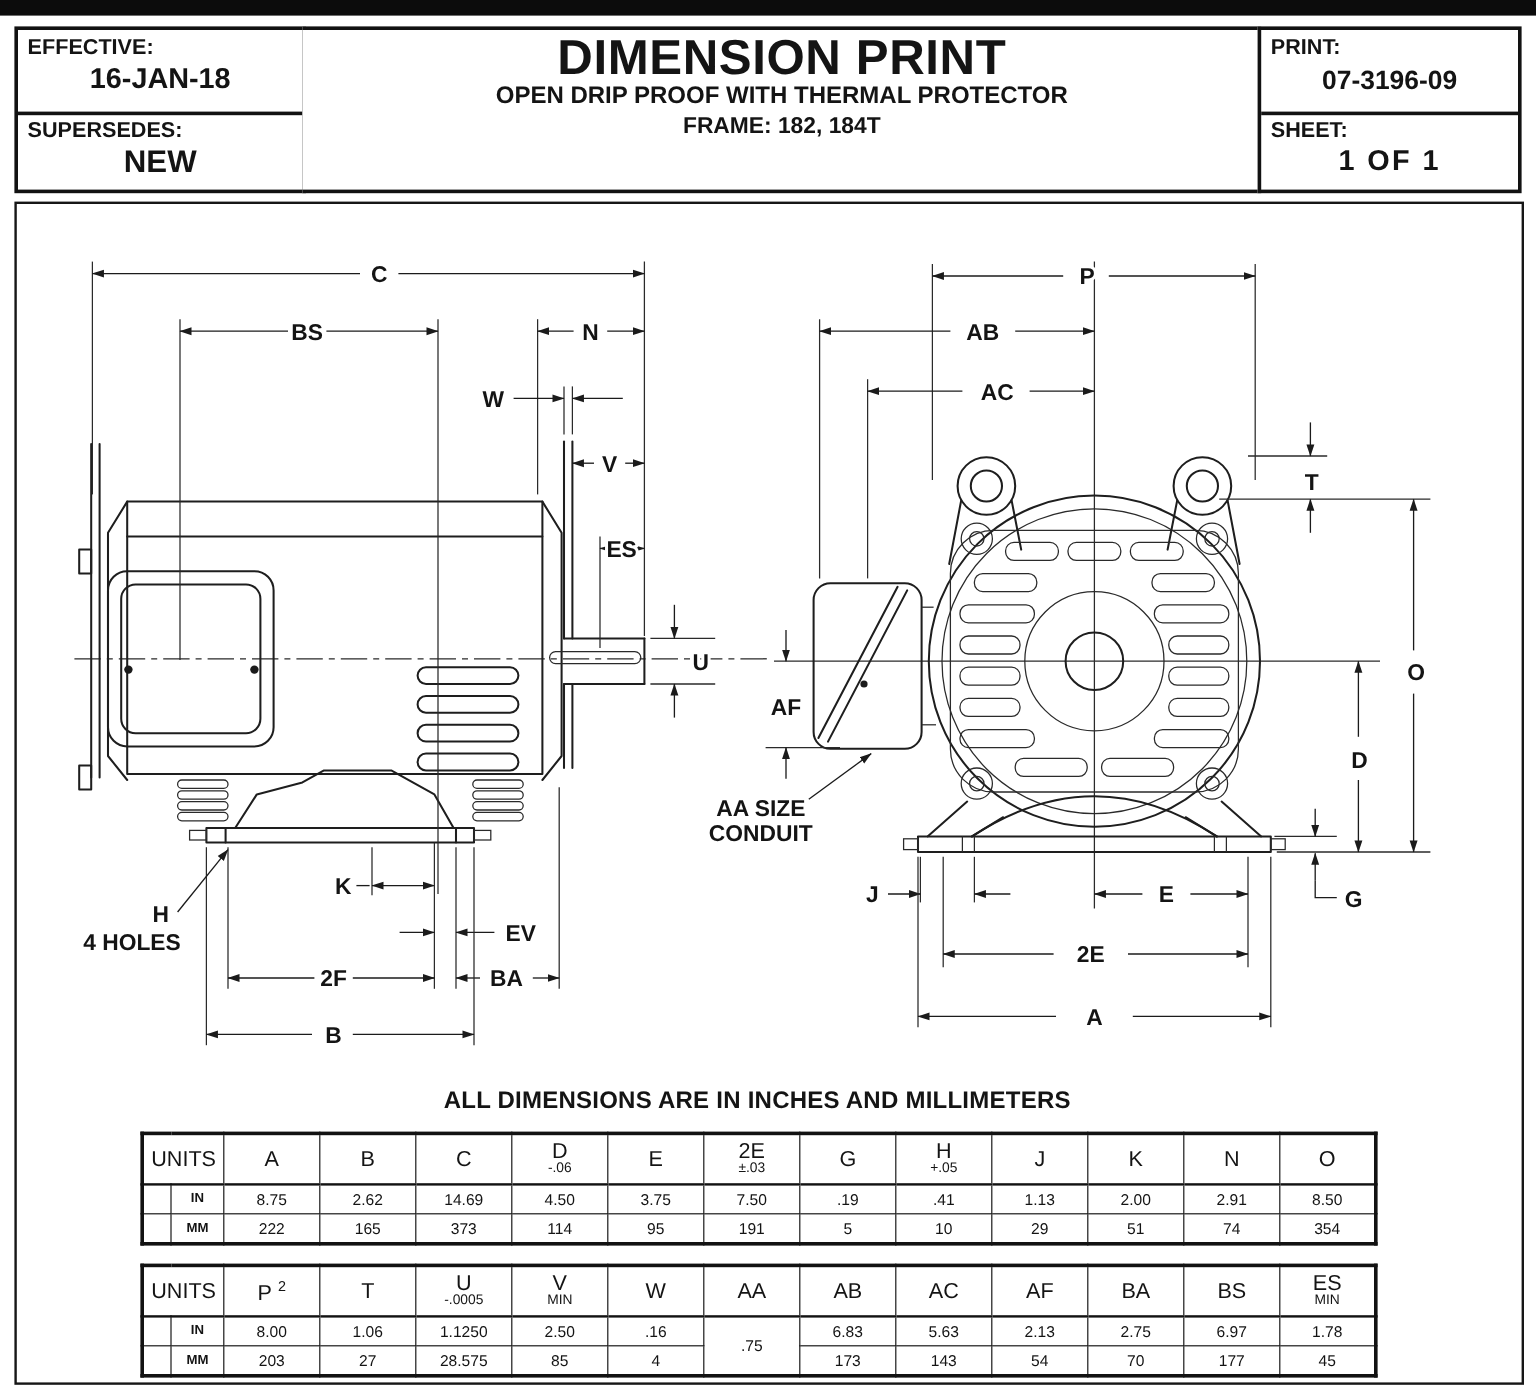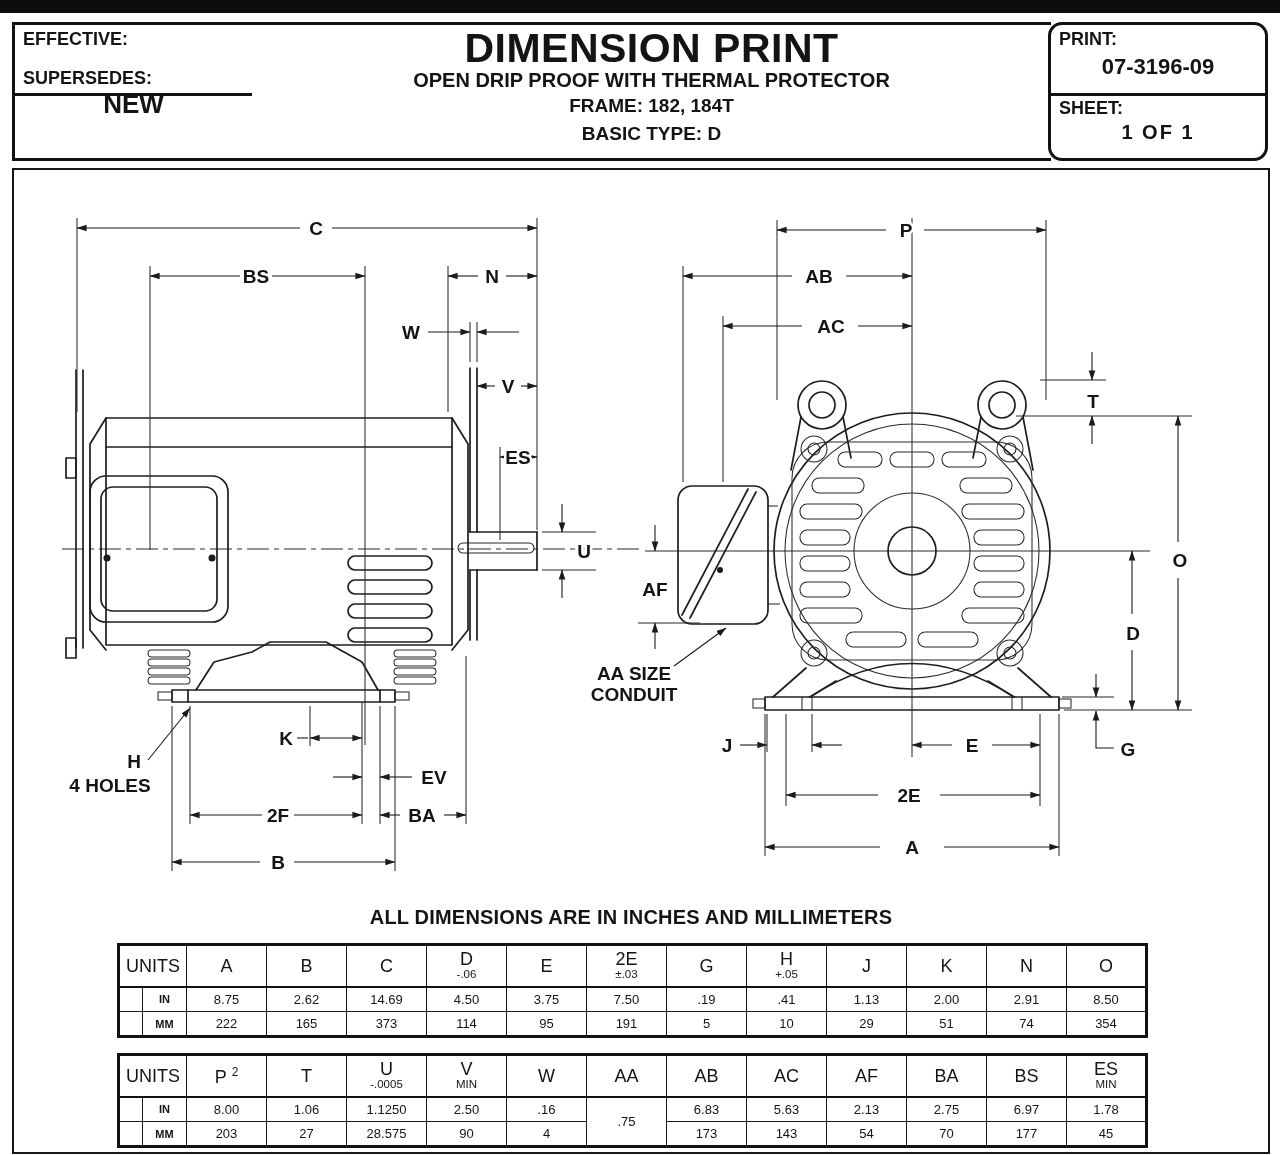--- a/index.html
+++ b/index.html
@@ -8,26 +8,26 @@
   .abs{position:absolute;}
   
   .topbar{left:0;top:0;width:1280px;height:13px;background:#0c0c0c;}
   .sheet-border{left:12px;top:168px;width:1254px;height:982px;border:2px solid #161616;}
   
   .tb{border:3px solid #121212;background:#fff;box-sizing:border-box;}
   .tb-label{font-size:18px;font-weight:700;padding:4px 0 0 8px;}
   .tb-value{text-align:center;font-weight:700;}
   .hdr-left{left:12px;top:22px;width:243px;height:139px;}
   .hdr-center{left:252px;top:22px;width:799px;height:139px;border-left:none;border-right:none;text-align:center;}
-  .hdr-right{left:1048px;top:22px;width:220px;height:139px;border-radius:14px;}
+  .hdr-right{left:1048px;top:22px;width:220px;height:139px;}
   .hdr-split{position:absolute;left:0;right:0;top:68px;border-top:3px solid #121212;}
   .eff-val{font-size:24px;margin-top:2px;}
   .new-val{font-size:26px;margin-top:0px;}
   .print-val{font-size:22px;margin-top:4px;}
-  .sheet-val{font-size:20px;margin-top:2px;letter-spacing:2px;}
+  .sheet-val{font-size:24px;margin-top:2px;letter-spacing:2px;}
   .main-title{font-size:41px;font-weight:700;letter-spacing:.5px;margin-top:3px;line-height:1.0;}
   .sub-title{font-size:20px;font-weight:700;line-height:1.15;}
   .frame-line,.type-line{font-size:19px;font-weight:700;line-height:1.45;}
   
   .note{left:0;top:906px;width:1262px;text-align:center;font-size:20px;font-weight:600;letter-spacing:.2px;}
   
   table.dim-table{position:absolute;border-collapse:collapse;table-layout:fixed;
     border:3px solid #121212;background:#fff;}
   table.dim-table th,table.dim-table td{border:1.6px solid #1a1a1a;padding:0;margin:0;
     text-align:center;vertical-align:middle;overflow:hidden;}
@@ -46,30 +46,30 @@
   .dim{stroke:#1b1b1b;stroke-width:1.1;fill:none;}
   .cl{stroke:#2a2a2a;stroke-width:1.1;stroke-dasharray:22 5 5 5;fill:none;}
 </style>
 </head>
 <body>
 
 <div class="abs topbar"></div>
 
 <div class="abs tb hdr-left">
   <div class="tb-label">EFFECTIVE:</div>
+  <div class="tb-value eff-val">16-JAN-18</div>
   <div class="hdr-split"></div>
   <div class="tb-label" style="margin-top:14px;">SUPERSEDES:</div>
   <div class="tb-value new-val">NEW</div>
 </div>
 
 <div class="abs tb hdr-center">
   <div class="main-title">DIMENSION PRINT</div>
   <div class="sub-title">OPEN DRIP PROOF WITH THERMAL PROTECTOR</div>
   <div class="frame-line">FRAME: 182, 184T</div>
-  <div class="type-line">BASIC TYPE: D</div>
 </div>
 
 <div class="abs tb hdr-right">
   <div class="tb-label">PRINT:</div>
   <div class="tb-value print-val">07-3196-09</div>
   <div class="hdr-split"></div>
   <div class="tb-label" style="margin-top:14px;">SHEET:</div>
   <div class="tb-value sheet-val">1 OF 1</div>
 </div>
 
@@ -607,21 +607,21 @@
     <td class="val">2.75</td>
     <td class="val">6.97</td>
     <td class="val">1.78</td>
   </tr>
   <tr style="height:25px;">
     <td class="blank"></td>
     <td class="rowlab">MM</td>
     <td class="val">203</td>
     <td class="val">27</td>
     <td class="val">28.575</td>
-    <td class="val">90</td>
+    <td class="val">85</td>
     <td class="val">4</td>
     <td class="val">173</td>
     <td class="val">143</td>
     <td class="val">54</td>
     <td class="val">70</td>
     <td class="val">177</td>
     <td class="val">45</td>
   </tr>
   </tbody>
 </table>

